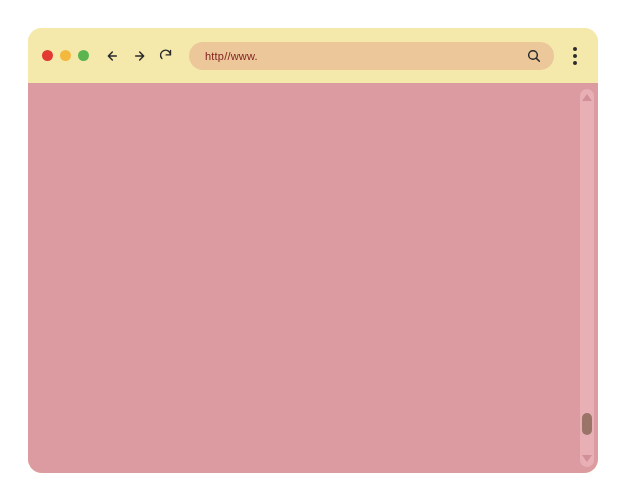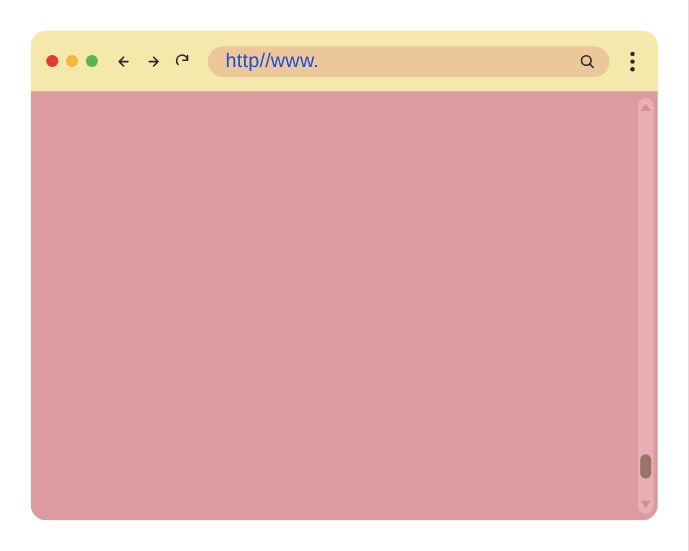--- a/index.html
+++ b/index.html
@@ -91,22 +91,22 @@
       height: 28px;
       background: #ebc79a;
       border-radius: 14px;
       display: flex;
       align-items: center;
       padding: 0 10px 0 16px;
       margin-left: 6px;
     }
     .address-text {
       flex: 1;
-      font-size: 18px;
-      color: #1d4ed8;
+      font-size: 11px;
+      color: #7f1d1d;
       letter-spacing: 0.2px;
     }
     .search-btn {
       width: 20px;
       height: 20px;
       display: flex;
       align-items: center;
       justify-content: center;
       cursor: pointer;
     }

